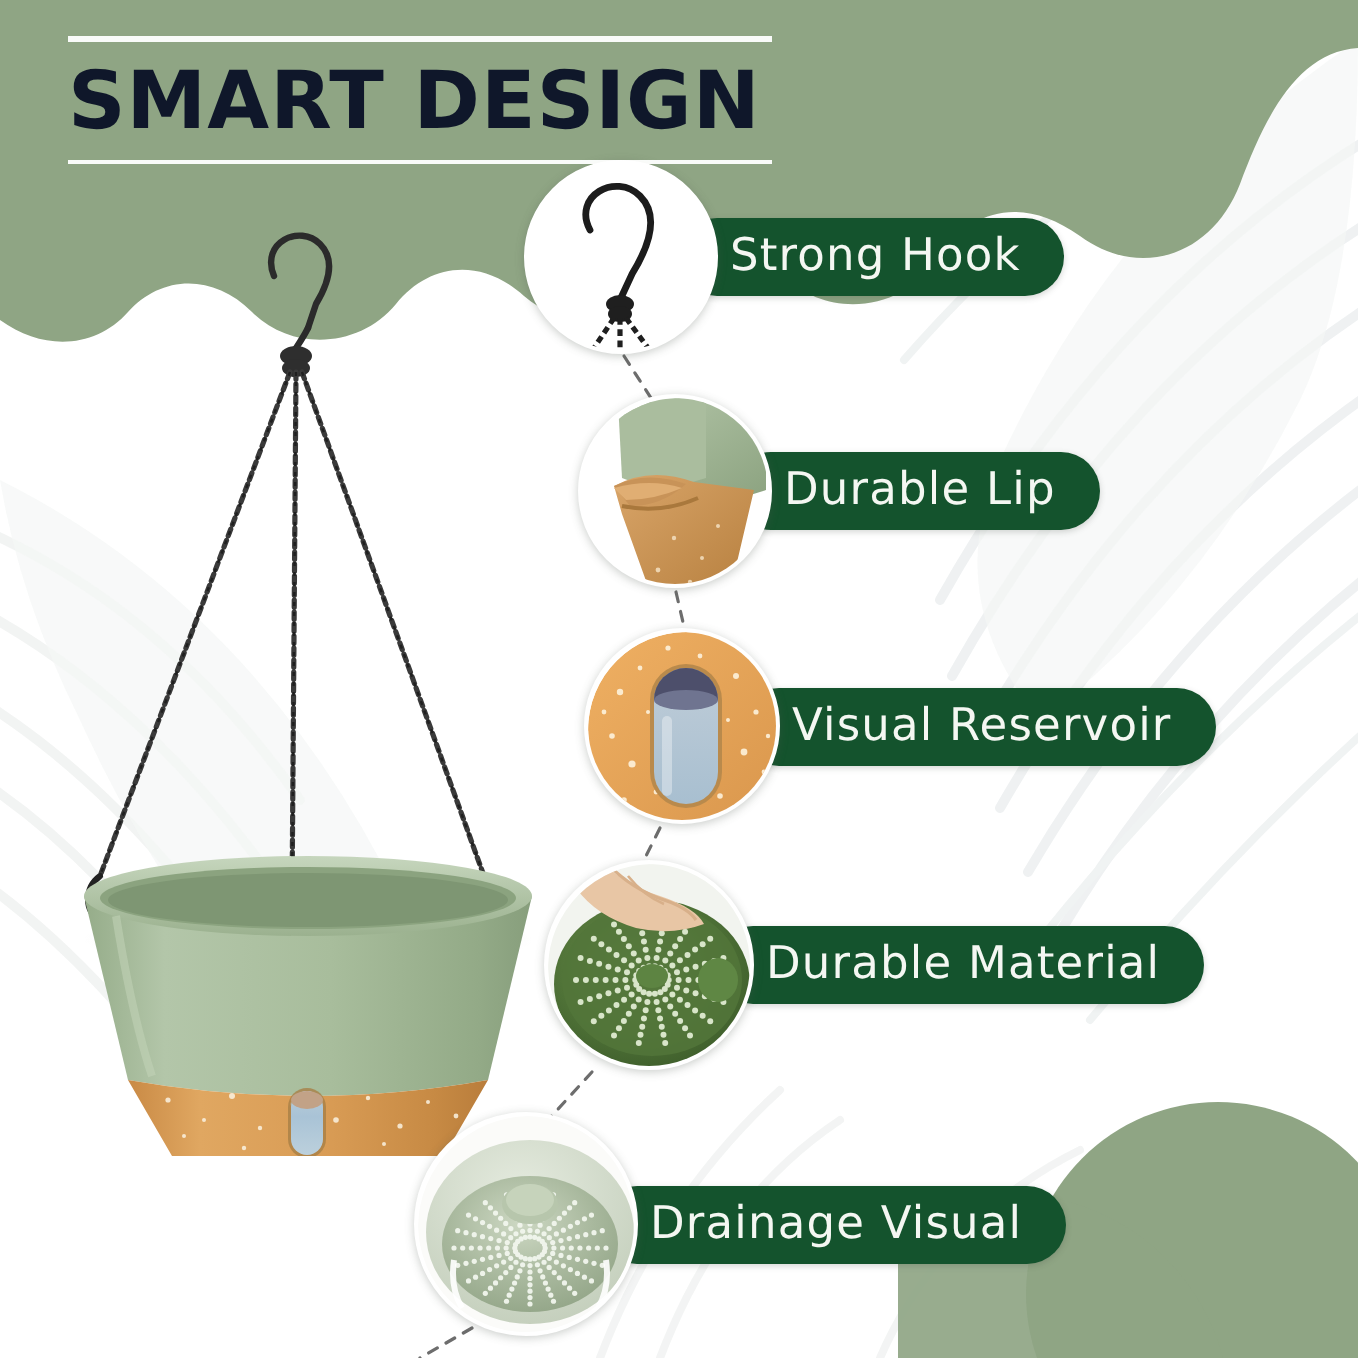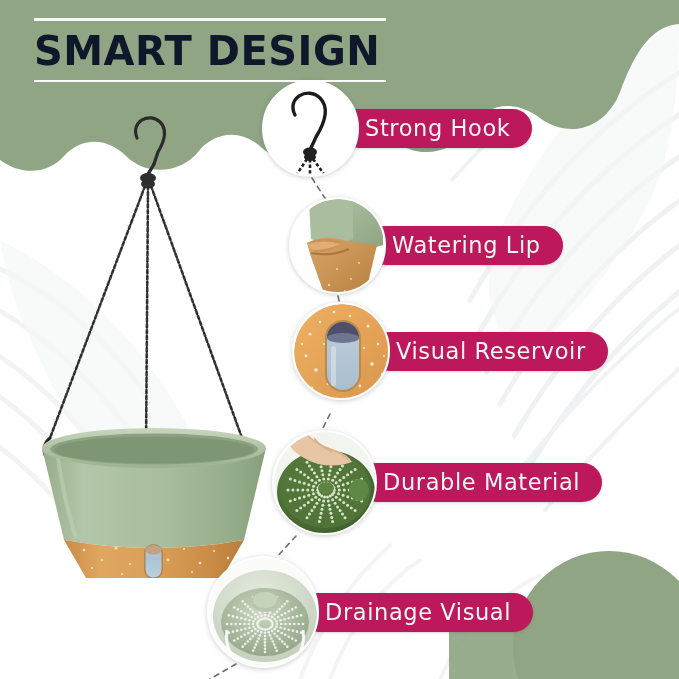--- a/index.html
+++ b/index.html
@@ -39,35 +39,35 @@
   .feature { position:absolute; display:flex; align-items:center; }
   .fcircle {
     position:relative; border-radius:50%;
     background:#fff; overflow:hidden; flex:0 0 auto;
     box-shadow:0 1px 5px rgba(80,90,80,.30);
     border:2px solid #ffffff;
     z-index:3;
   }
   .fpill {
     position:relative; height:39px; border-radius:20px;
-    background:#be185d; display:flex; align-items:center;
+    background:#14532d; display:flex; align-items:center;
     padding:0 22px 0 26px; margin-left:-20px; z-index:2;
     box-shadow:0 1px 3px rgba(60,70,60,.22);
   }
   .fpill span {
     color:#f4f7f2; font-size:22.5px; font-weight:normal;
     letter-spacing:.6px; white-space:nowrap; line-height:39px;
   }
 
   
   #feat-hook      { left:262px; top:80px; }
   #feat-hook .fcircle   { width:97px; height:97px; }
   #feat-water     { left:289px; top:197px; }
   #feat-water .fcircle  { width:97px; height:97px; }
-  #feat-res       { left:292px; top:302px; }
+  #feat-res       { left:292px; top:314px; }
   #feat-res .fcircle    { width:98px; height:98px; }
   #feat-dur       { left:272px; top:430px; }
   #feat-dur .fcircle    { width:105px; height:105px; }
   #feat-drain     { left:207px; top:556px; }
   #feat-drain .fcircle  { width:112px; height:112px; }
 
   .connectors { position:absolute; inset:0; pointer-events:none; z-index:1; }
 </style>
 </head>
 <body>
@@ -310,21 +310,21 @@
             <circle cx="46" cy="70" r="1.1"></circle>
               <circle cx="60" cy="80" r="1"></circle>
             <circle cx="38" cy="86" r="1.2"></circle>
               <circle cx="68" cy="64" r="1"></circle>
             <circle cx="54" cy="92" r="1.1"></circle>
           </g>
         </g>
       </svg>
     </div>
     <div class="fpill">
-      <span>Watering Lip</span>
+      <span>Durable Lip</span>
     </div>
   </div>
 
   <div class="feature" id="feat-res">
     <div class="fcircle">
       <svg viewBox="0 0 98 98" width="98" height="98">
         <defs>
           <clipPath id="rc">
               <circle cx="49" cy="49" r="49"></circle>
             </clipPath>

